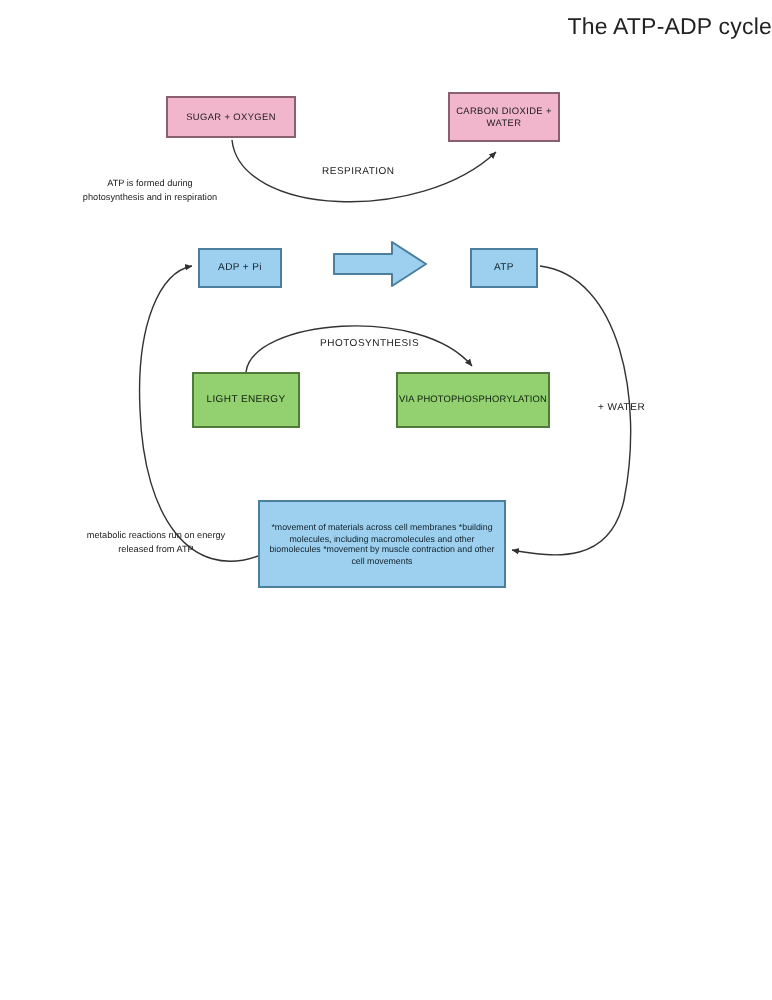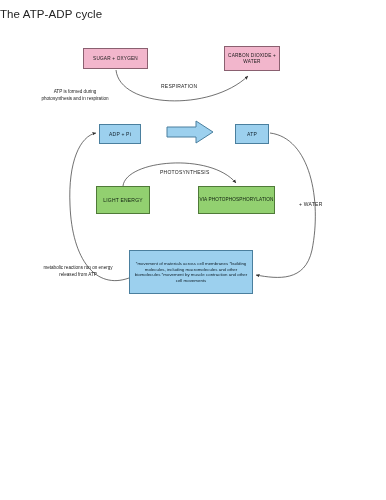--- a/index.html
+++ b/index.html
@@ -19,21 +19,21 @@
     position: relative;
     width: 386px;
     height: 500px;
     background: #ffffff;
   }
   #page-title {
     position: absolute;
     top: 8px;
     left: 0;
     width: 386px;
-    text-align: left;
+    text-align: right;
     font-size: 11.5px;
     color: #222222;
     letter-spacing: 0.1px;
   }
   svg.canvas {
     position: absolute;
     top: 0;
     left: 0;
     width: 386px;
     height: 500px;

